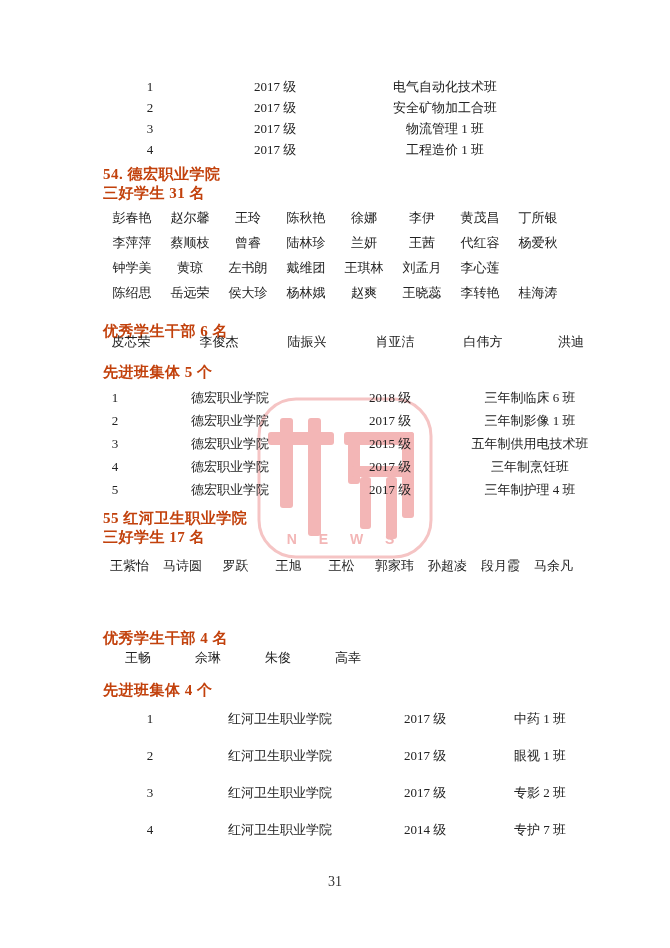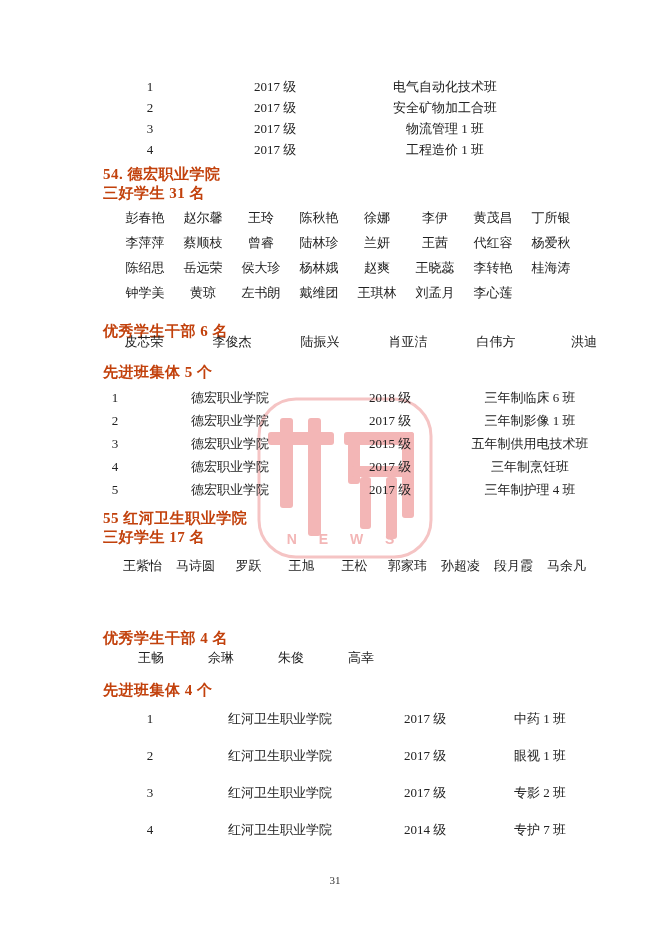--- a/index.html
+++ b/index.html
@@ -15,30 +15,30 @@
   .h { font-weight:bold; font-size:15px; color:#c2410c; letter-spacing:0.5px; }
 
   
   .trow { display:grid; align-items:center; }
   .trow > span { text-align:center; white-space:nowrap; }
   .t1 { grid-template-columns:90px 160px 180px; height:21px; line-height:21px; }
   .t2 { grid-template-columns:30px 200px 120px 160px; height:23px; line-height:23px; }
   .t3 { grid-template-columns:90px 170px 120px 110px; height:37px; line-height:37px; }
 
   
-  .names { display:grid; height:20px; line-height:20px;margin-left:13px; }
+  .names { display:grid; height:20px; line-height:20px; }
   .names > span { text-align:center; white-space:nowrap; }
   .n8  { grid-template-columns:repeat(8,58px); height:25px; line-height:25px; }
   .n9  { grid-template-columns:repeat(9,53px); }
   .n8b { grid-template-columns:repeat(8,58px); }
   .n6  { grid-template-columns:repeat(6,56px); }
   .n4  { grid-template-columns:repeat(4,70px); }
 
   .pagenum { position:absolute; top:874px; left:0; width:670px; text-align:center;
-             font-size:11px; color:#333; z-index:1; }
+             font-size:14px; color:#333; z-index:1; }
 
   
   .watermark { position:absolute; left:256px; top:396px; width:178px; height:164px; z-index:0; }
   .wm-news { font-family:"Liberation Sans","DejaVu Sans",sans-serif; font-weight:bold;
              letter-spacing:9px; font-size:14px; }
 </style>
 </head>
 <body>
 
 <div class="page">
@@ -106,37 +106,37 @@
         <span>李萍萍</span>
         <span>蔡顺枝</span>
         <span>曾睿</span>
         <span>陆林珍</span>
         <span>兰妍</span>
         <span>王茜</span>
         <span>代红容</span>
         <span>杨爱秋</span>
       </div>
       <div class="names n8">
+        <span>钟学美</span>
+        <span>黄琼</span>
+        <span>左书朗</span>
+        <span>戴维团</span>
+        <span>王琪林</span>
+        <span>刘孟月</span>
+        <span>李心莲</span>
+      </div>
+      <div class="names n8">
         <span>陈绍思</span>
         <span>岳远荣</span>
         <span>侯大珍</span>
         <span>杨林娥</span>
         <span>赵爽</span>
         <span>王晓蕊</span>
         <span>李转艳</span>
         <span>桂海涛</span>
-      </div>
-      <div class="names n8">
-        <span>钟学美</span>
-        <span>黄琼</span>
-        <span>左书朗</span>
-        <span>戴维团</span>
-        <span>王琪林</span>
-        <span>刘孟月</span>
-        <span>李心莲</span>
       </div>
     </div>
 
     <div class="abs h" style="left:103px; top:313px;margin-top:9px;">优秀学生干部 6 名</div>
     <div class="abs names n6" style="left:103px; top:332px; width:340px;gap:32px;">
       <span>皮芯荣</span>
       <span>李俊杰</span>
       <span>陆振兴</span>
       <span>肖亚洁</span>
       <span>白伟方</span>

